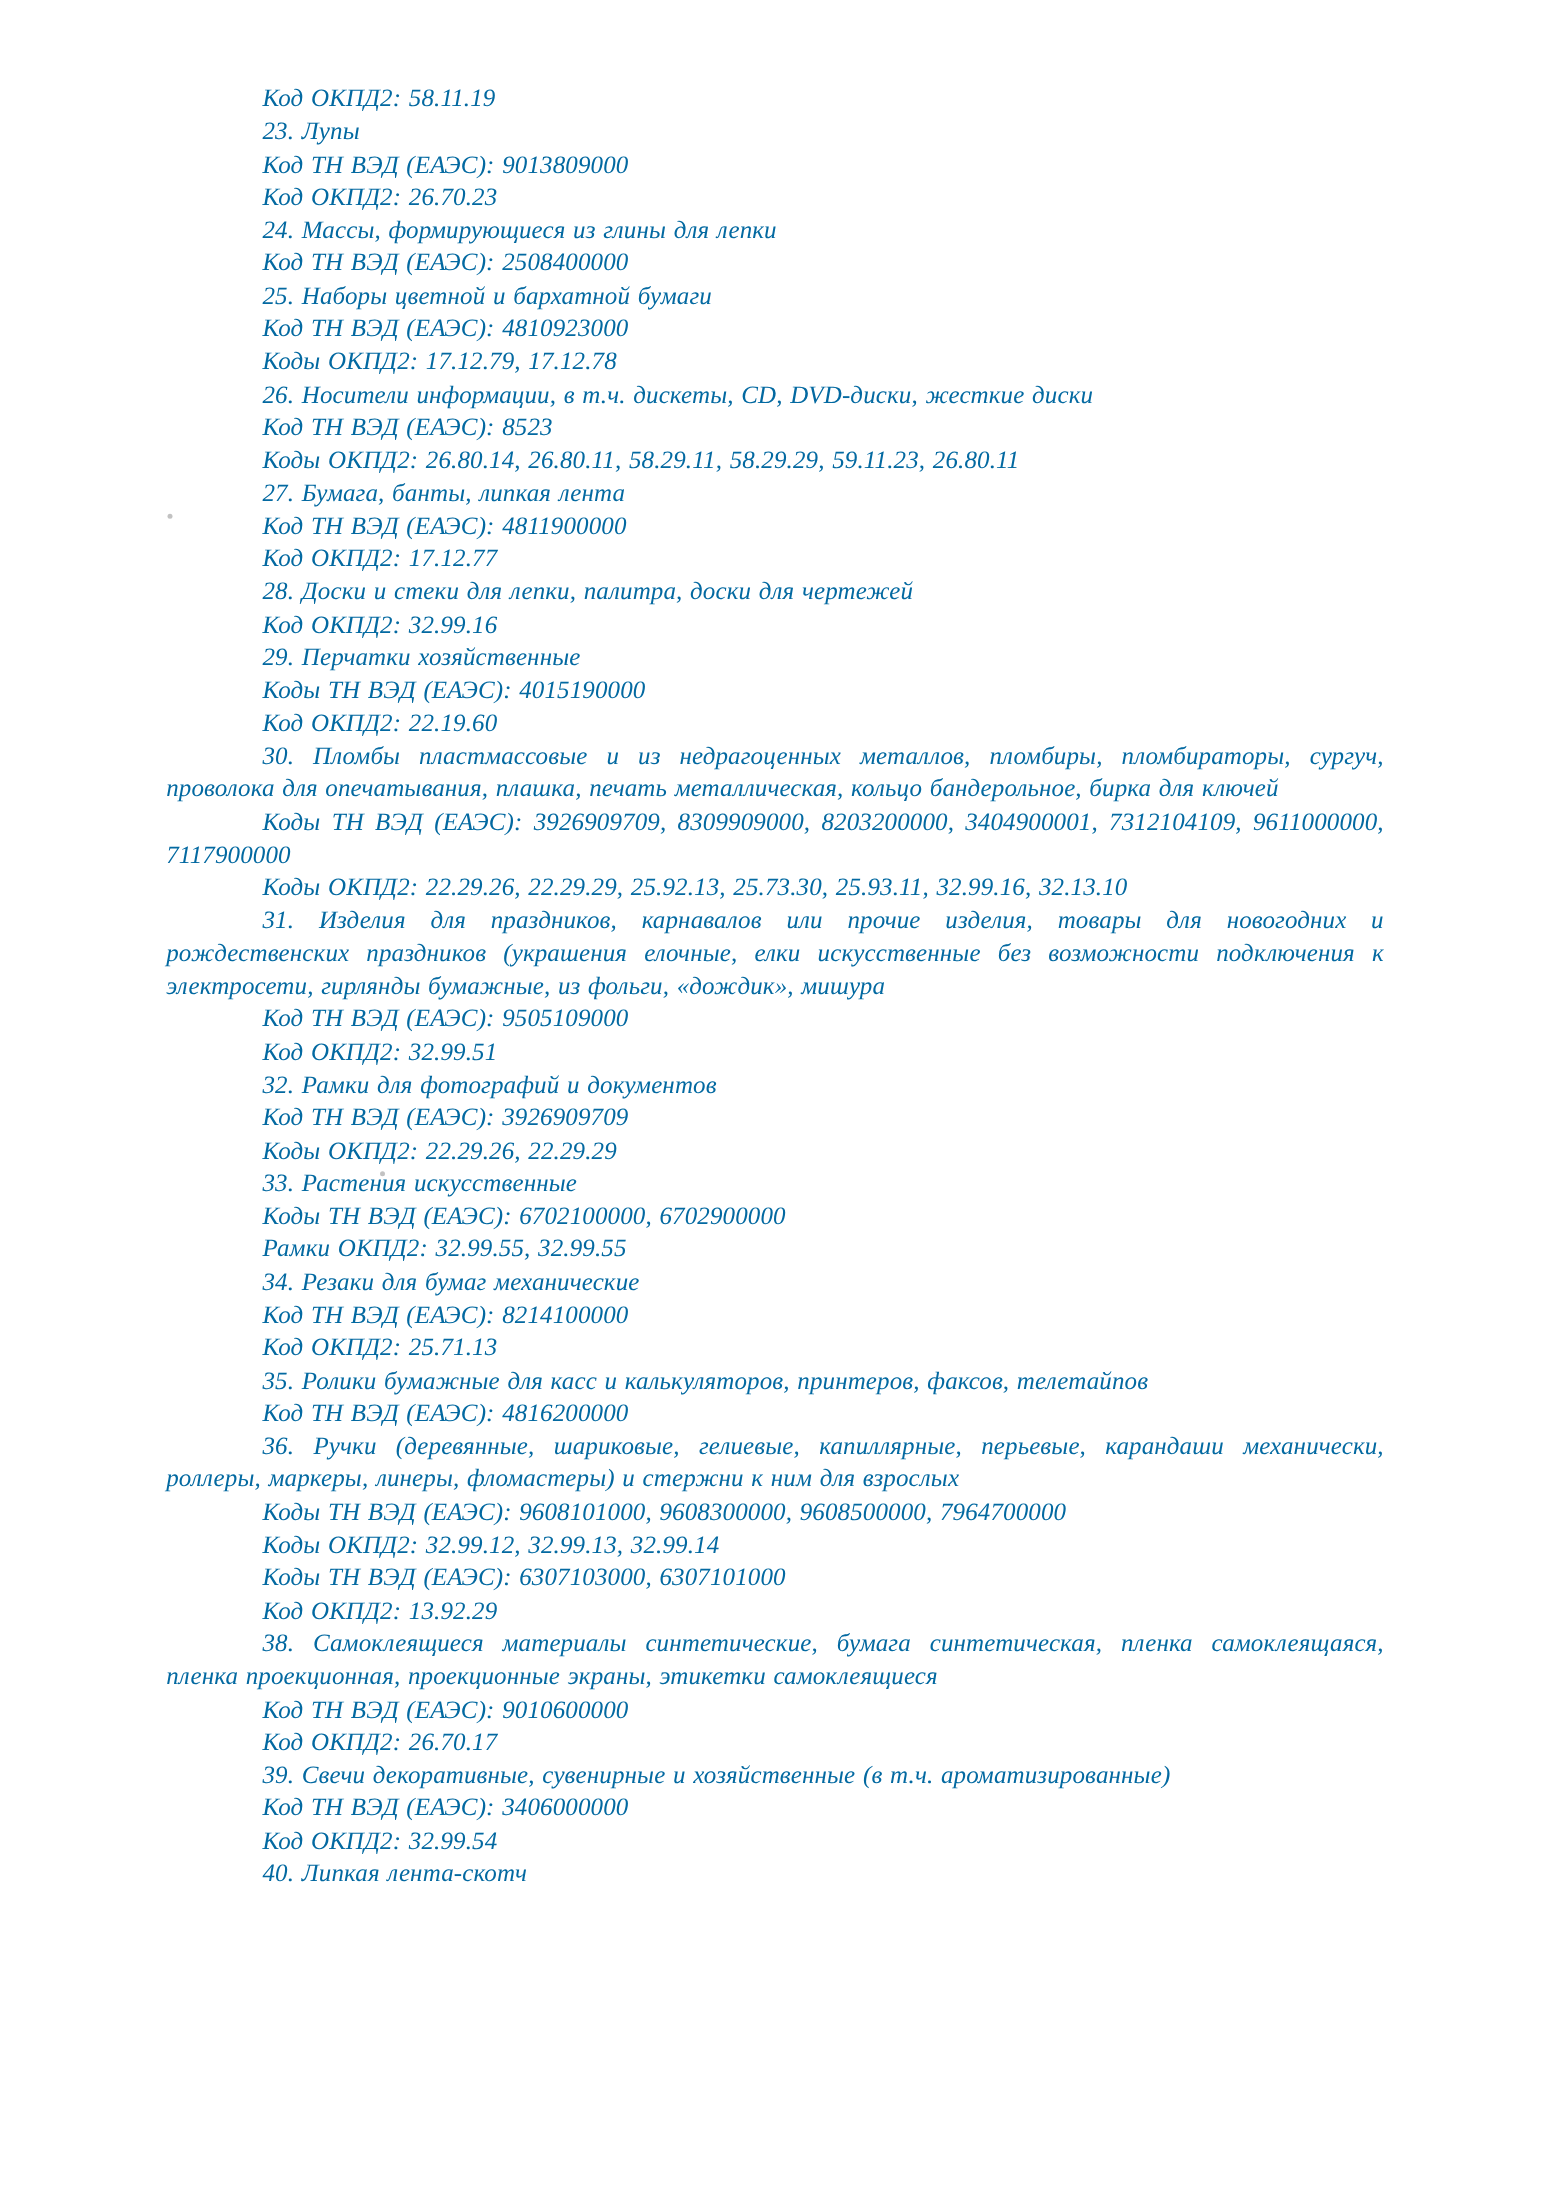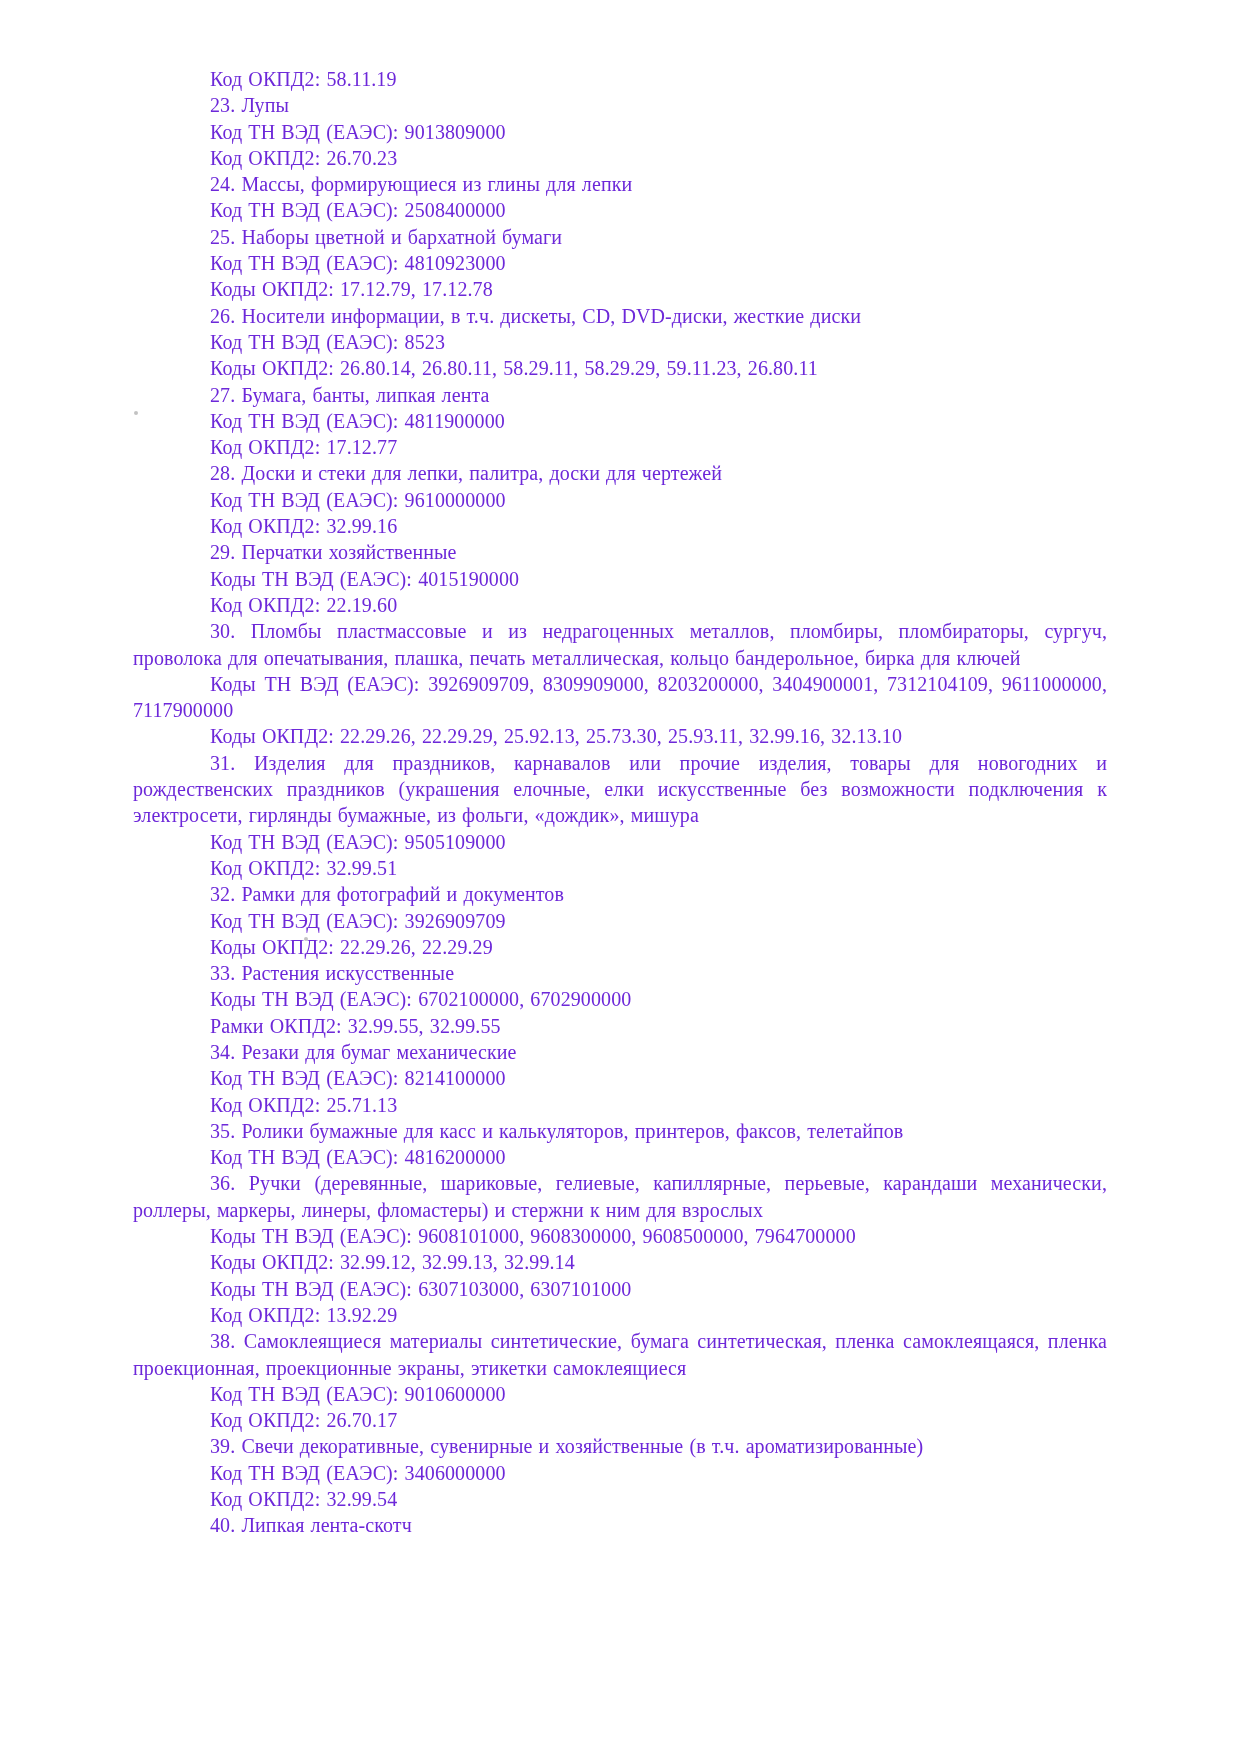--- a/index.html
+++ b/index.html
@@ -42,38 +42,37 @@
     height: 4px;
     border-radius: 50%;
     background: #a8a8a8;
     opacity: 0.7;
   }
 </style>
 </head>
 <body>
 
 <div class="page">
-  <div class="text-block" id="text-block" style="color: #6d28d9;">
+  <div class="text-block" id="text-block" style="color: #0369a1; font-style: italic;">
       <p class="para">Код ОКПД2: 58.11.19</p>
       <p class="para">23. Лупы</p>
       <p class="para">Код ТН ВЭД (ЕАЭС): 9013809000</p>
       <p class="para">Код ОКПД2: 26.70.23</p>
       <p class="para">24. Массы, формирующиеся из глины для лепки</p>
       <p class="para">Код ТН ВЭД (ЕАЭС): 2508400000</p>
       <p class="para">25. Наборы цветной и бархатной бумаги</p>
       <p class="para">Код ТН ВЭД (ЕАЭС): 4810923000</p>
       <p class="para">Коды ОКПД2: 17.12.79, 17.12.78</p>
       <p class="para">26. Носители информации, в т.ч. дискеты, CD, DVD-диски, жесткие диски</p>
       <p class="para">Код ТН ВЭД (ЕАЭС): 8523</p>
       <p class="para">Коды ОКПД2: 26.80.14, 26.80.11, 58.29.11, 58.29.29, 59.11.23, 26.80.11</p>
       <p class="para">27. Бумага, банты, липкая лента</p>
       <p class="para">Код ТН ВЭД (ЕАЭС): 4811900000</p>
       <p class="para">Код ОКПД2: 17.12.77</p>
       <p class="para">28. Доски и стеки для лепки, палитра, доски для чертежей</p>
-      <p class="para">Код ТН ВЭД (ЕАЭС): 9610000000</p>
       <p class="para">Код ОКПД2: 32.99.16</p>
       <p class="para">29. Перчатки хозяйственные</p>
       <p class="para">Коды ТН ВЭД (ЕАЭС): 4015190000</p>
       <p class="para">Код ОКПД2: 22.19.60</p>
       <p class="para justify">30. Пломбы пластмассовые и из недрагоценных металлов, пломбиры, пломбираторы, сургуч, проволока для опечатывания, плашка, печать металлическая, кольцо бандерольное, бирка для ключей</p>
       <p class="para justify">Коды ТН ВЭД (ЕАЭС): 3926909709, 8309909000, 8203200000, 3404900001, 7312104109, 9611000000, 7117900000</p>
       <p class="para">Коды ОКПД2: 22.29.26, 22.29.29, 25.92.13, 25.73.30, 25.93.11, 32.99.16, 32.13.10</p>
       <p class="para justify">31. Изделия для праздников, карнавалов или прочие изделия, товары для новогодних и рождественских праздников (украшения елочные, елки искусственные без возможности подключения к электросети, гирлянды бумажные, из фольги, «дождик», мишура</p>
       <p class="para">Код ТН ВЭД (ЕАЭС): 9505109000</p>
       <p class="para">Код ОКПД2: 32.99.51</p>

